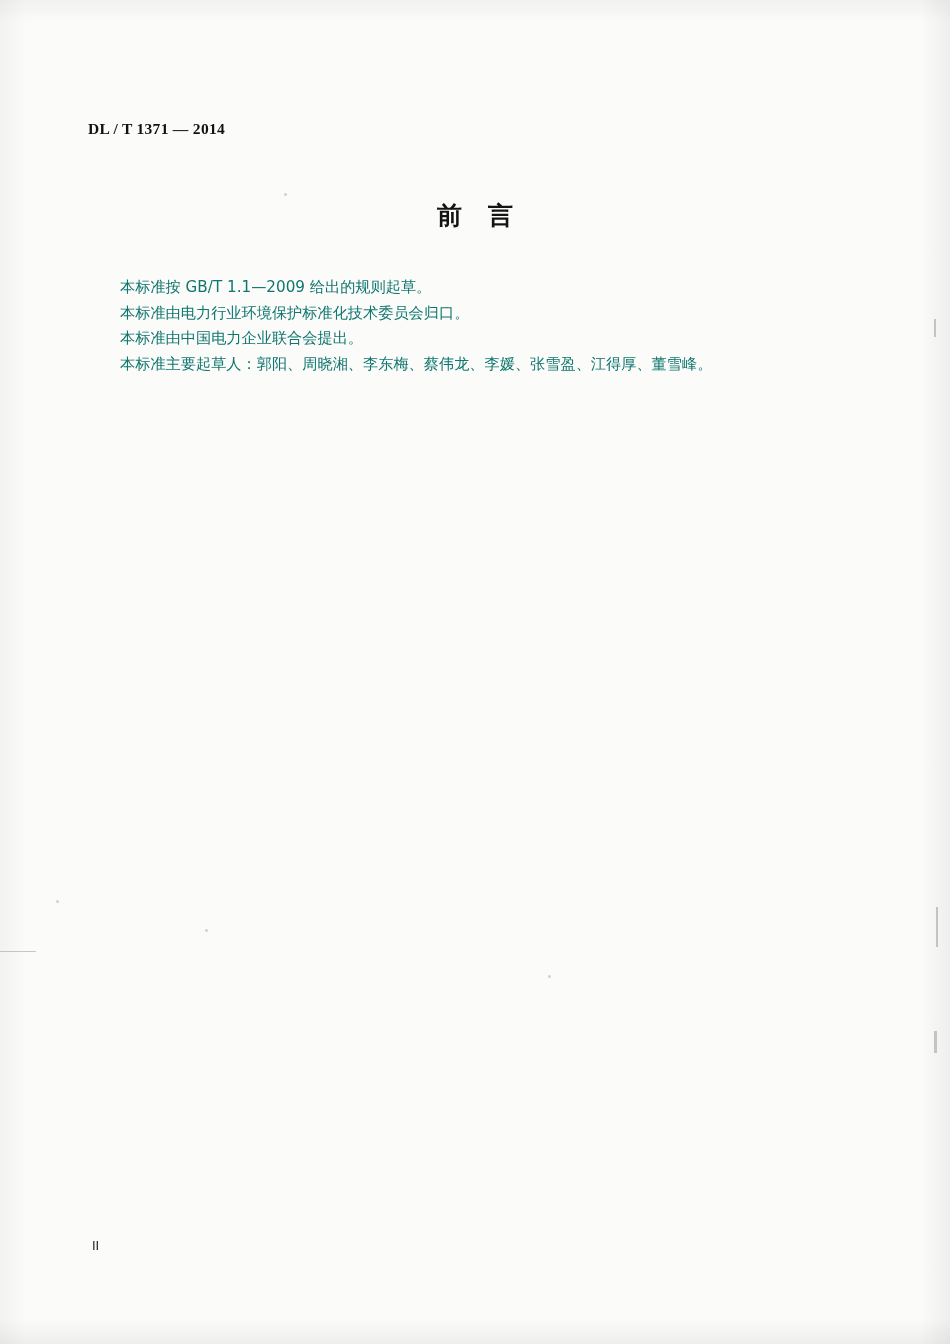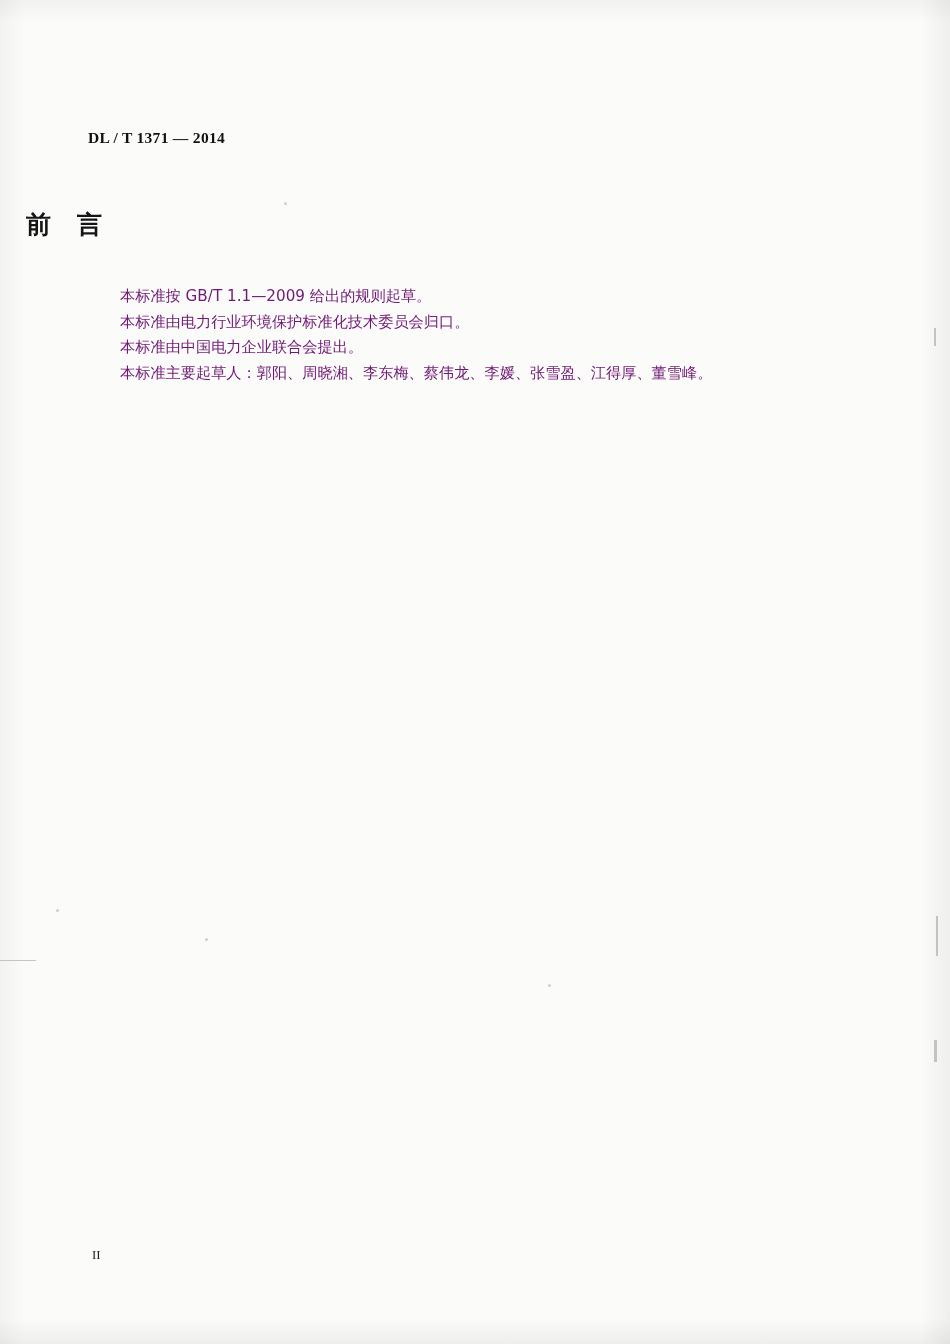--- a/index.html
+++ b/index.html
@@ -28,70 +28,70 @@
     background:
       linear-gradient(90deg, rgba(0,0,0,0.035) 0px, rgba(0,0,0,0.0) 26px),
       linear-gradient(270deg, rgba(0,0,0,0.05) 0px, rgba(0,0,0,0.0) 30px),
       linear-gradient(180deg, rgba(0,0,0,0.04) 0px, rgba(0,0,0,0.0) 22px),
       linear-gradient(0deg, rgba(0,0,0,0.05) 0px, rgba(0,0,0,0.0) 26px);
     pointer-events: none;
   }
   .content {
     position: absolute;
     left: 0;
-    top: 16px;
+    top: 7px;
     width: 950px;
     height: 956px;
   }
   .header-code {
     position: absolute;
     left: 88px;
     top: 113px;
     font-family: "Liberation Serif", serif;
     font-weight: bold;
     font-size: 15.5px;
     letter-spacing: 0.3px;
     color: #111;
   }
   .doc-title {
     position: absolute;
     left: 0;
     right: 0;
     top: 192px;
-    text-align: left;
+    text-align: center;
     font-family: "DejaVu Sans", sans-serif;
     font-size: 25px;
     font-weight: 600;
     letter-spacing: 26px;
     text-indent: 26px;
     color: #141414;
   }
   .body-block {
     position: absolute;
     left: 88px;
     top: 268px;
     width: 775px;
     font-family: "DejaVu Sans", sans-serif;
     font-size: 15.2px;
     line-height: 25.6px;
-    color: #701a75;
+    color: #0f766e;
   }
   .para {
     text-indent: 32px;
     margin: 0;
     white-space: normal;
   }
   .para.wrap {
     text-indent: 32px;
   }
   .page-number {
     position: absolute;
     left: 92px;
     top: 1231px;
-    font-family: Liberation Serif, serif;
+    font-family: Liberation Sans, sans-serif;
     font-size: 13px;
     color: #222;
   }
   
   .speck {
     position: absolute;
     background: #b9b9b6;
     border-radius: 50%;
     opacity: 0.65;
   }

